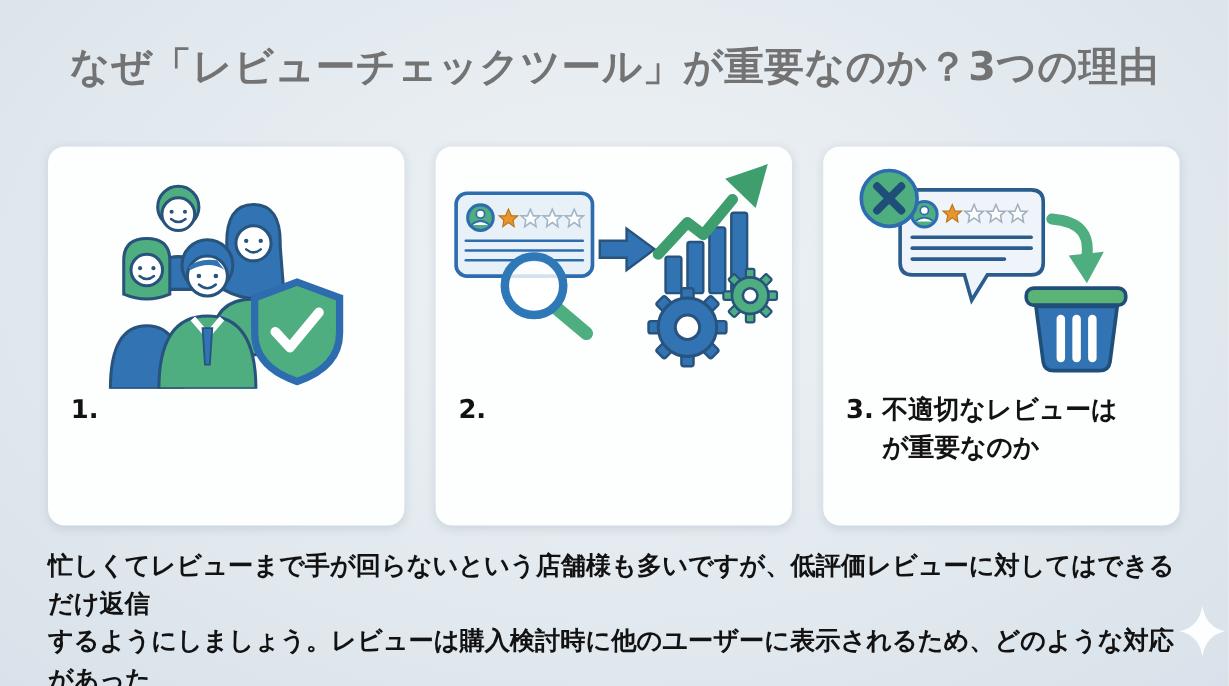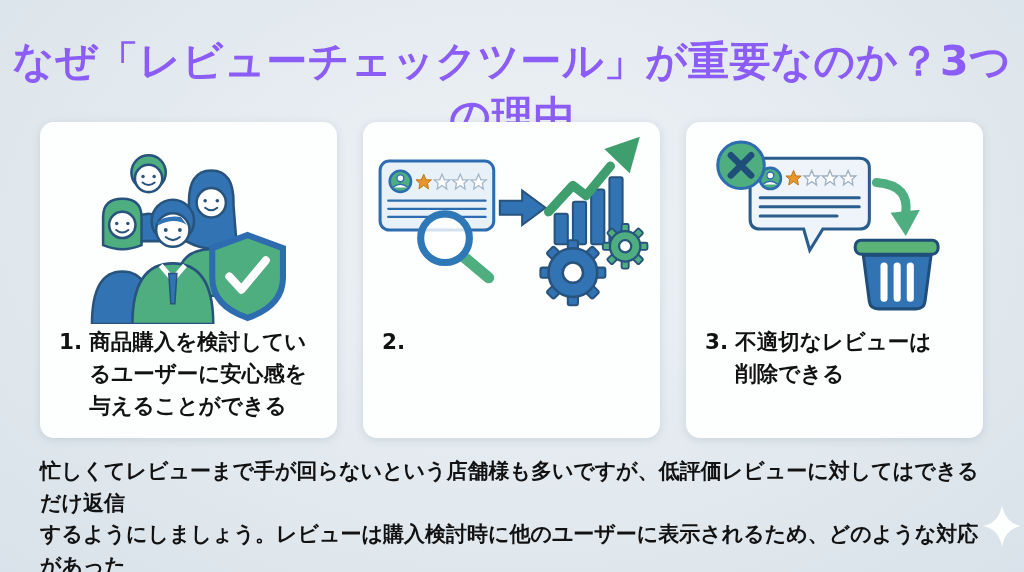--- a/index.html
+++ b/index.html
@@ -4,21 +4,21 @@
 <style>
   html,body{margin:0;padding:0;}
   body{
     width:1024px;height:572px;position:relative;overflow:hidden;
     background:radial-gradient(ellipse at 50% 40%, #eef2f5 0%, #e3eaef 55%, #d9e2ea 100%);
     font-family:"DejaVu Sans","Liberation Sans",sans-serif;
     color:#141414;
   }
   .title{
     position:absolute;top:34px;left:0;width:1024px;
-    text-align:center;font-size:41px;font-weight:800;letter-spacing:.5px;color:#8b5cf6;
+    text-align:center;font-size:33px;font-weight:800;letter-spacing:.5px;color:#737373;
   }
   .cards{position:absolute;top:122px;left:40px;display:flex;gap:26px;}
   .card{
     width:297px;height:316px;background:#fdfefe;border-radius:14px;position:relative;
     box-shadow:0 2px 8px rgba(110,130,150,.22);
   }
   .illus{position:absolute;top:10px;left:0;width:297px;display:flex;justify-content:center;}
   .card-text{
     position:absolute;top:204px;left:19px;right:10px;
     display:flex;align-items:flex-start;
@@ -77,23 +77,20 @@
           <path d="M74 190 Q74 130 114 130 Q154 130 154 190 Z" fill="#4fae7f" stroke="#27537d" stroke-width="2.5"></path>
           <path d="M102 132 L114 146 L126 132" fill="none" stroke="#ffffff" stroke-width="5"></path>
           <path d="M110 140 L118 140 L116 170 L112 170 Z" fill="#3273b4" stroke="#27537d" stroke-width="1.5"></path>
 
           <path d="M188 102 L223 115 V 144 Q223 172 188 184 Q153 172 153 144 V 115 Z" fill="#4fae7f" stroke="#2e6cb0" stroke-width="6"></path>
           <polyline points="170,143 182,156 206,127" fill="none" stroke="#ffffff" stroke-width="8" stroke-linecap="round" stroke-linejoin="round"></polyline>
         </svg>
       </div>
       <div class="card-text">
         <span class="card-num">1.</span>
-        <span class="card-body">商品購入を検討してい
-るユーザーに安心感を
-与えることができる</span>
       </div>
     </div>
 
     <div class="card">
       <div class="illus">
         <svg width="276" height="186" viewBox="0 0 272 182">
 
           <rect x="6" y="28" width="112" height="68" rx="9" fill="#e9f1f8" stroke="#2e6cb0" stroke-width="3"></rect>
           <circle cx="26" cy="48" r="10.5" fill="#4fae7f" stroke="#2e6cb0" stroke-width="2.5"></circle>
           <circle cx="26" cy="45" r="3.4" fill="#ffffff" stroke="#2e6cb0" stroke-width="1.4"></circle>
@@ -195,21 +192,21 @@
             <rect x="156" y="107" width="82" height="14" rx="6" fill="#5cb377" stroke="#1f4e79" stroke-width="3"></rect>
             <rect x="181" y="129" width="7" height="39" rx="3.5" fill="#ffffff"></rect>
             <rect x="194" y="129" width="7" height="39" rx="3.5" fill="#ffffff"></rect>
             <rect x="207" y="129" width="7" height="39" rx="3.5" fill="#ffffff"></rect>
           </g>
         </svg>
       </div>
       <div class="card-text">
         <span class="card-num">3.</span>
         <span class="card-body">不適切なレビューは
-削除できる</span>
+が重要なのか</span>
       </div>
     </div>
 
   </div>
 
   <div class="footer">忙しくてレビューまで手が回らないという店舗様も多いですが、低評価レビューに対してはできるだけ返信
 するようにしましょう。レビューは購入検討時に他のユーザーに表示されるため、どのような対応があった
 のか、どういった経緯で低評価レビューが入ったのかわかるようにすることで、転換率に影響があります。</div>
 
   <div class="sparkle">

